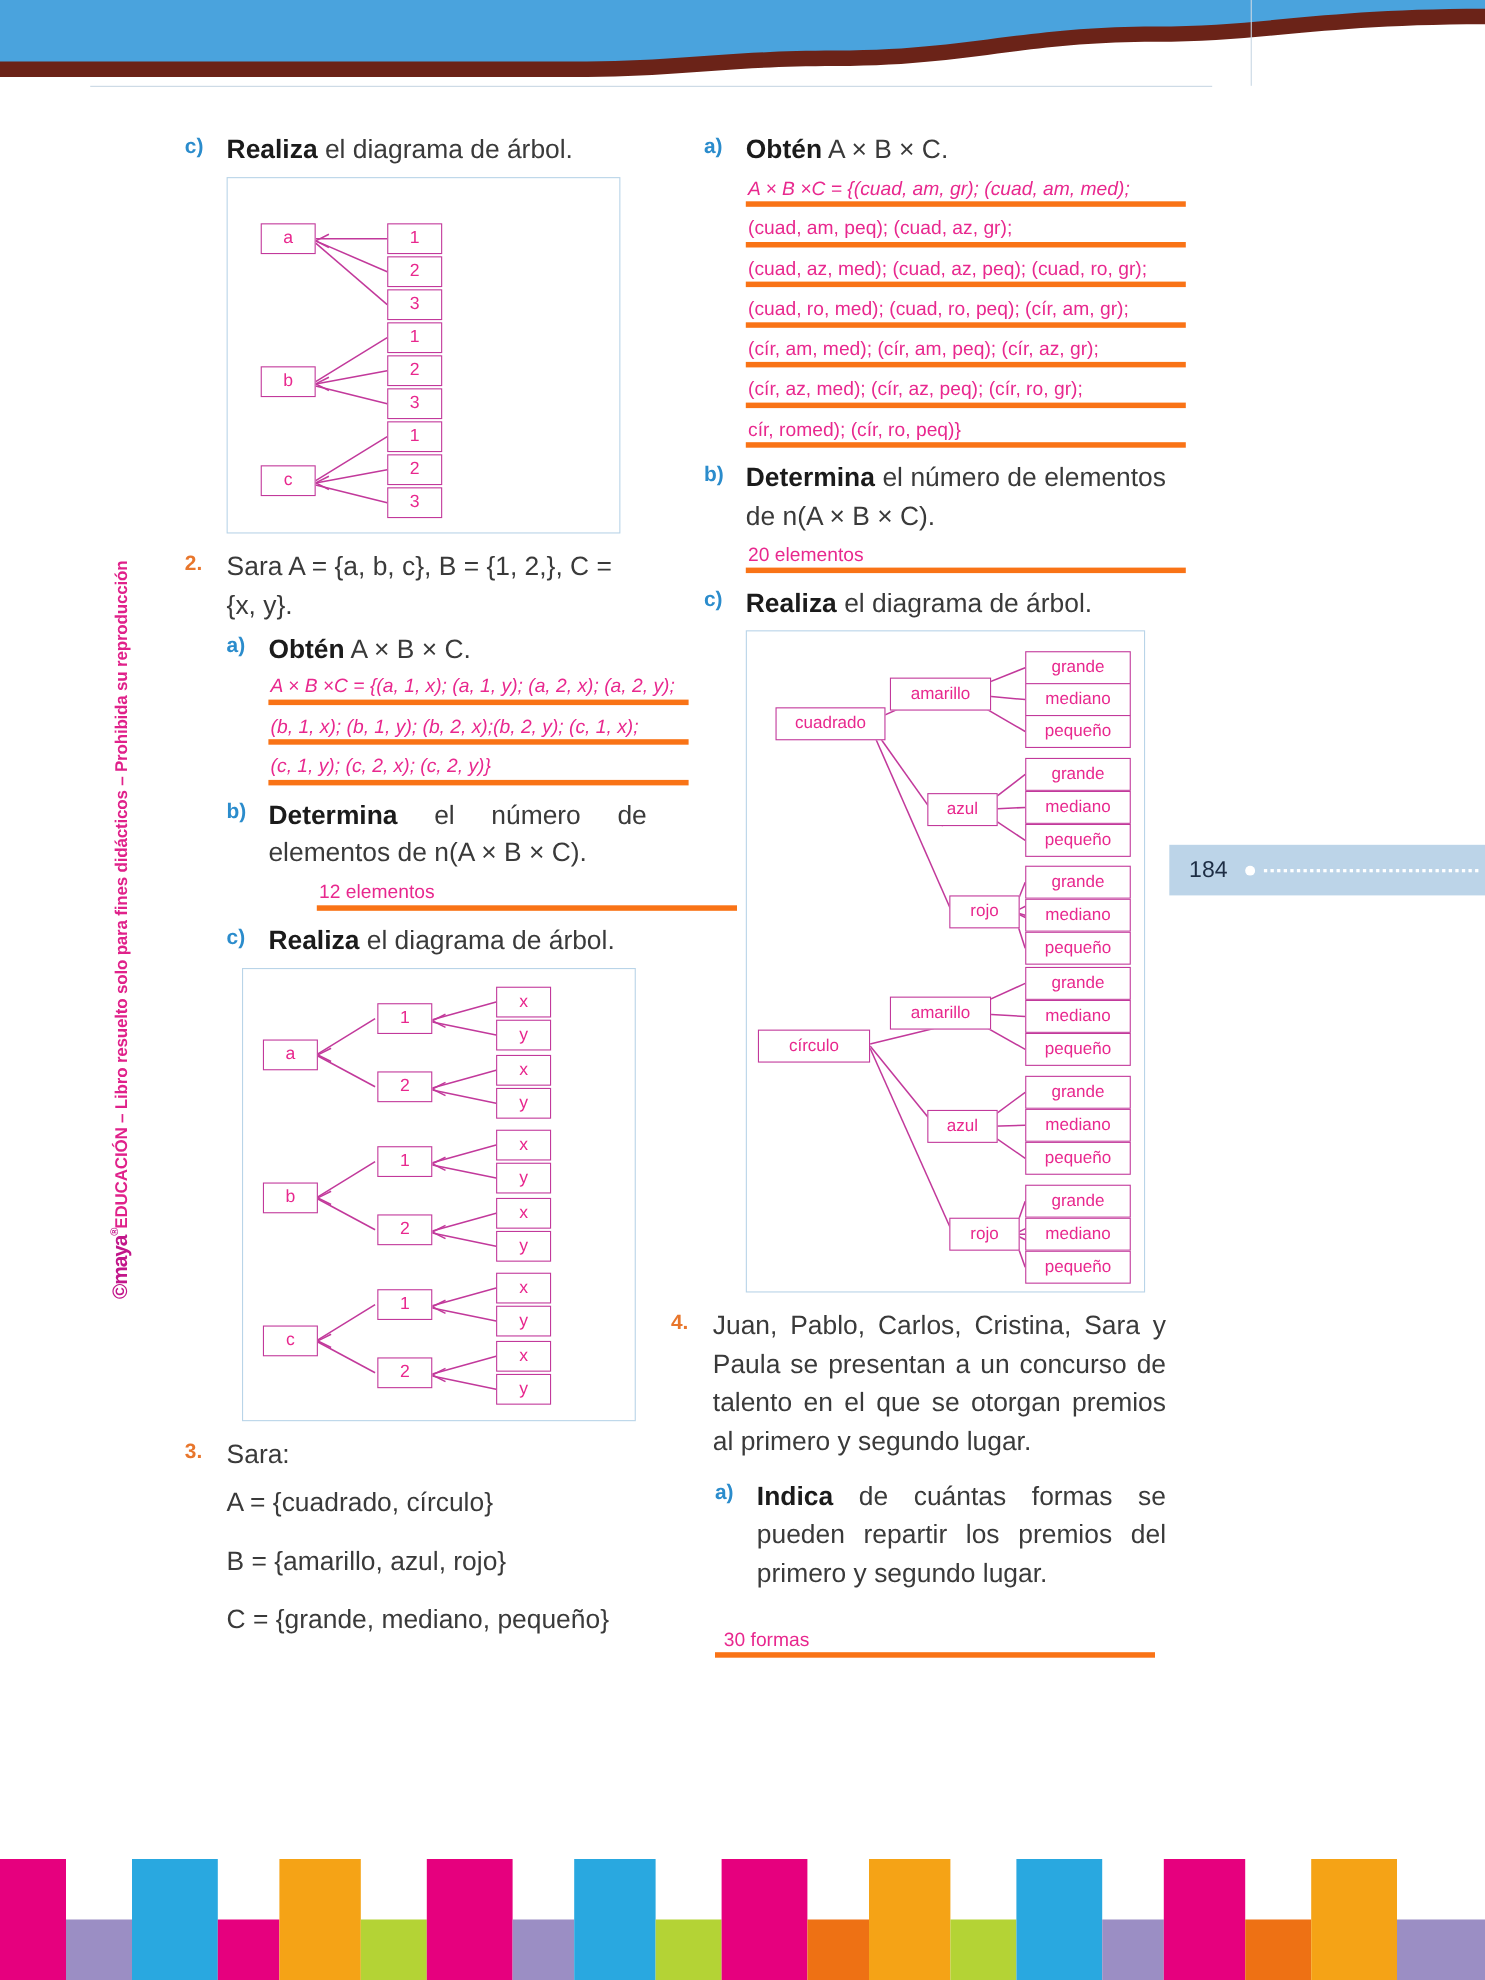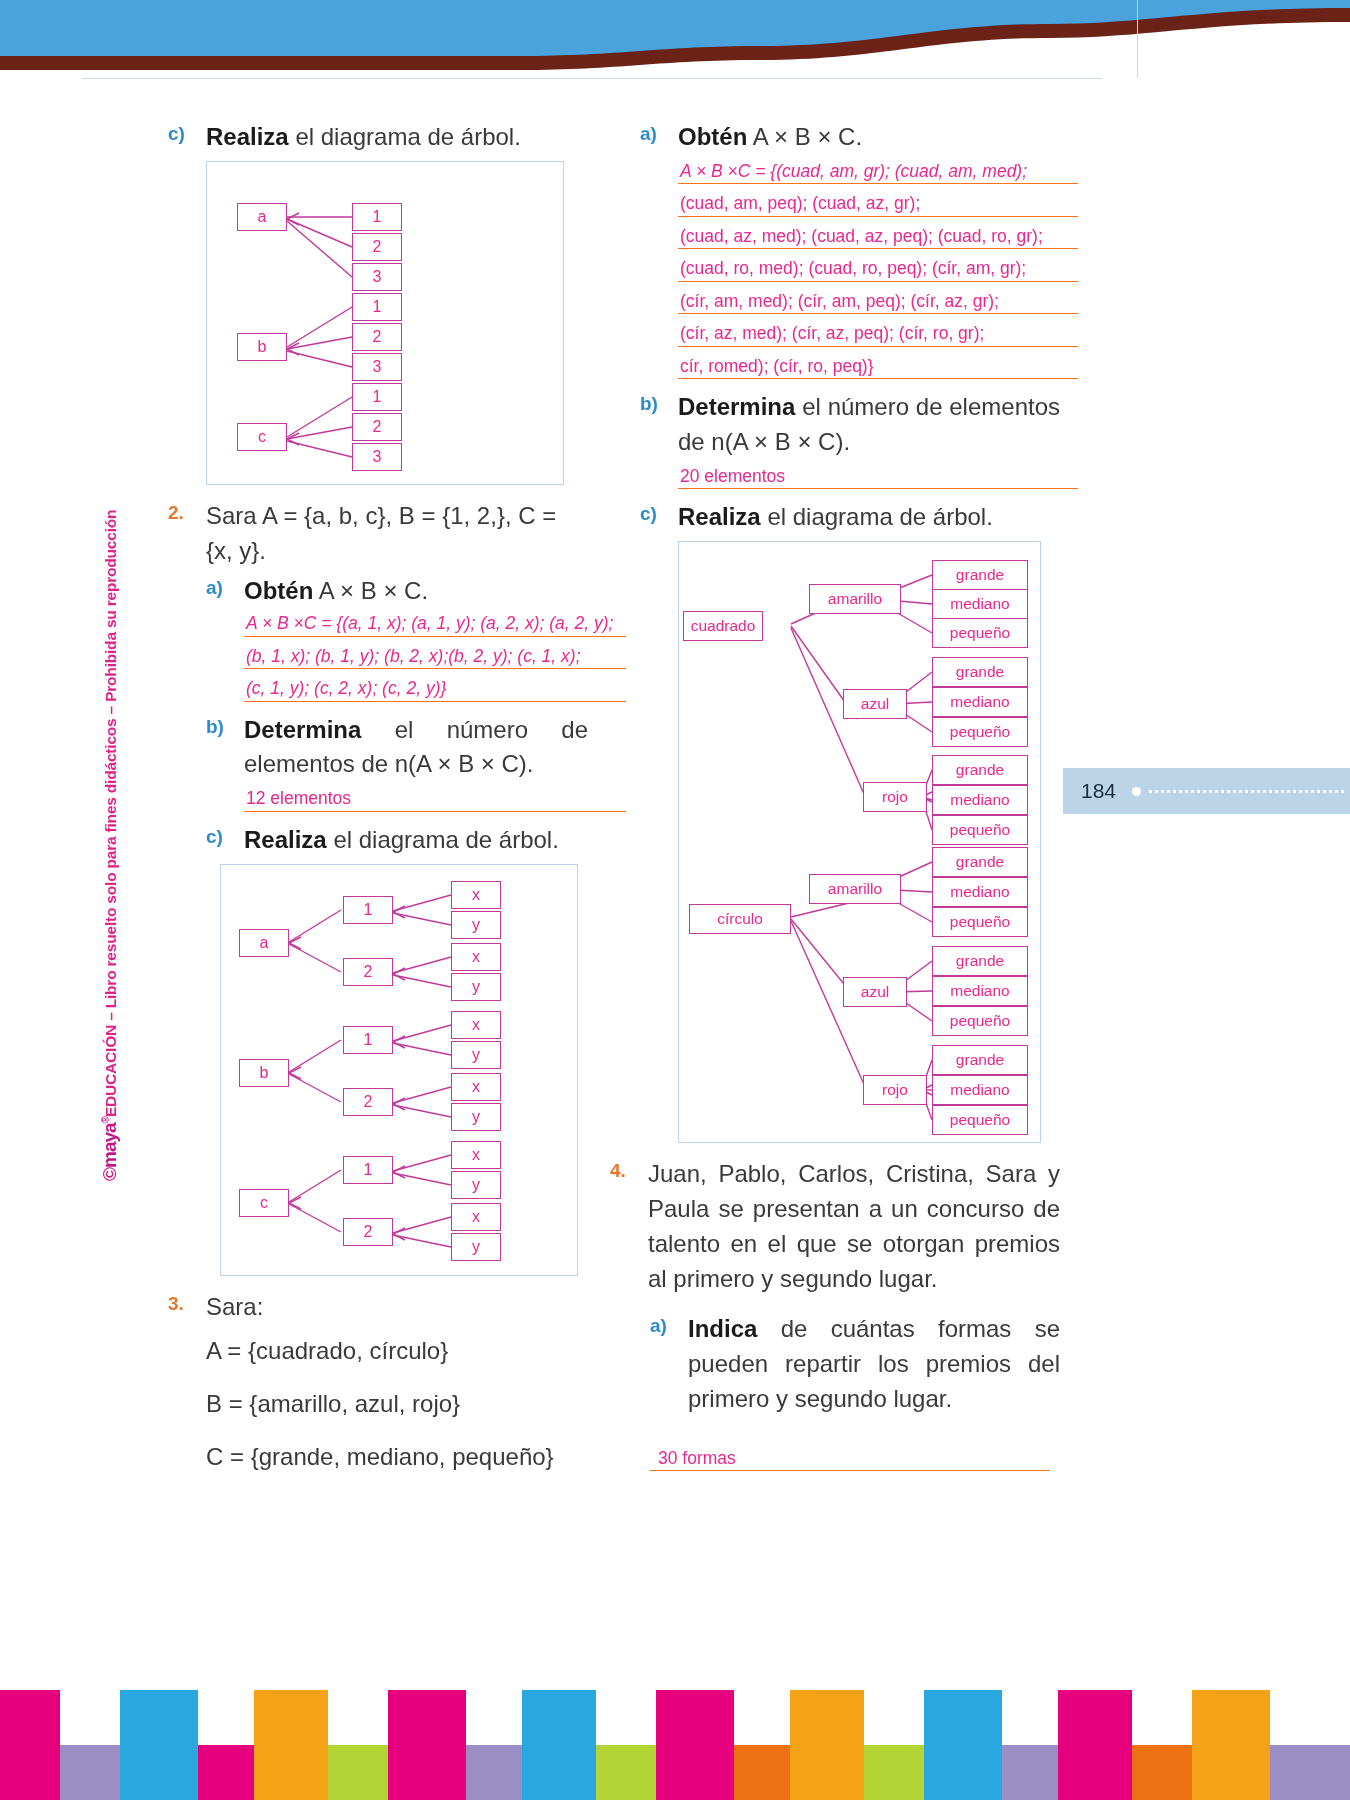--- a/index.html
+++ b/index.html
@@ -56,21 +56,21 @@
   .mark.let{color:#2b8ccc;}
   .body{flex:1;font-size:24px;line-height:1.45;}
   .b{font-weight:bold;color:#1b1b1b;}
   .txt{color:#3a3a3a;}
   .just{text-align:justify;}
   .it{font-style:italic;}
 
   
   .ans{
     color:#e8288e;font-size:17.5px;line-height:1.0;
-    border-bottom:1px solid #f97316;
+    border-bottom:5px solid #f97316;
     padding:0 2px 3px 2px;margin-bottom:11px;white-space:nowrap;
     overflow:visible;
   }
   .ansblock{margin-left:38px;margin-top:6px;}
 
   
   .frame{
     border:1px solid #b9d4e8;position:relative;background:#fff;margin:6px 0 14px 38px;
   }
   .frame svg{display:block;}
@@ -159,21 +159,21 @@
   <div class="ansblock" style="margin-left:76px;width:382px;">
     <div class="ans it">A × B ×C = {(a, 1, x); (a, 1, y); (a, 2, x); (a, 2, y);</div>
     <div class="ans it">(b, 1, x); (b, 1, y); (b, 2, x);(b, 2, y); (c, 1, x);</div>
     <div class="ans it">(c, 1, y); (c, 2, x); (c, 2, y)}</div>
   </div>
 
   <div class="item" style="margin-left:38px;margin-top:10px;">
     <div class="mark let">b)</div>
     <div class="body just"><span class="b">Determina</span><span class="txt"> el número de elementos de n(A × B × C).</span></div>
   </div>
-  <div class="ansblock" style="margin-left:76px;width:382px;margin-top:8px;">
+  <div class="ansblock" style="margin-left:120px;width:382px;margin-top:8px;">
     <div class="ans">12 elementos</div>
   </div>
 
   <div class="item" style="margin-left:38px;margin-top:8px;">
     <div class="mark let">c)</div>
     <div class="body"><span class="b">Realiza</span><span class="txt"> el diagrama de árbol.</span></div>
   </div>
 
   <div class="frame" style="width:356px;height:410px;margin-left:52px;">
     <svg width="354" height="408" viewBox="0 0 354 408">
@@ -311,21 +311,21 @@
           <path d="M253,449 L214,450"></path>
           <path d="M253,479 L214,452"></path>
         <path d="M214,450 l12,-6 M214,450 l12,6"></path>
 
         <path d="M253,518 L243,546"></path>
           <path d="M253,548 L243,548"></path>
           <path d="M253,578 L243,550"></path>
         <path d="M243,548 l12,-6 M243,548 l12,6"></path>
       </g>
     </svg>
-    <div class="nodebox sm" style="left:4px;top:69px;width:80px;height:30px;">cuadrado</div>
+    <div class="nodebox sm" style="left:26px;top:69px;width:100px;height:30px;">cuadrado</div>
     <div class="nodebox sm" style="left:10px;top:362px;width:102px;height:30px;">círculo</div>
 
     <div class="nodebox sm" style="left:130px;top:42px;width:92px;height:30px;">amarillo</div>
     <div class="nodebox sm" style="left:164px;top:147px;width:64px;height:30px;">azul</div>
     <div class="nodebox sm" style="left:184px;top:240px;width:64px;height:30px;">rojo</div>
     <div class="nodebox sm" style="left:130px;top:332px;width:92px;height:30px;">amarillo</div>
     <div class="nodebox sm" style="left:164px;top:435px;width:64px;height:30px;">azul</div>
     <div class="nodebox sm" style="left:184px;top:533px;width:64px;height:30px;">rojo</div>
 
     <div class="nodebox sm" style="left:253px;top:18px;width:96px;height:30px;">grande</div>

